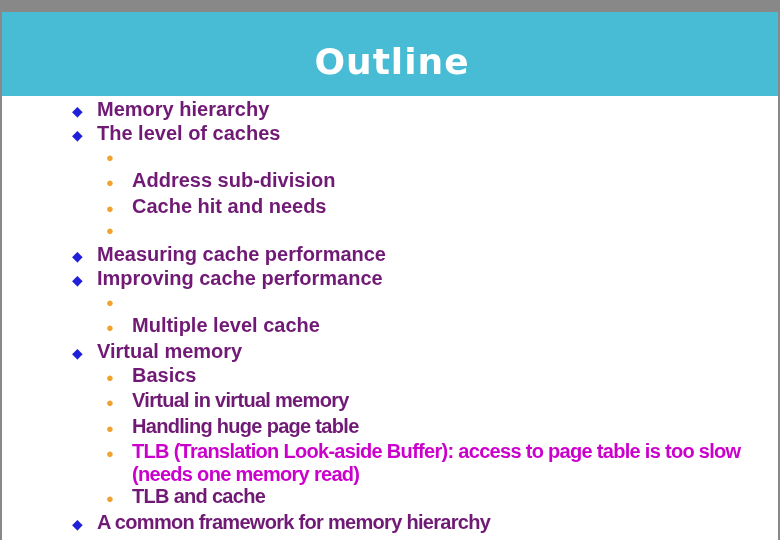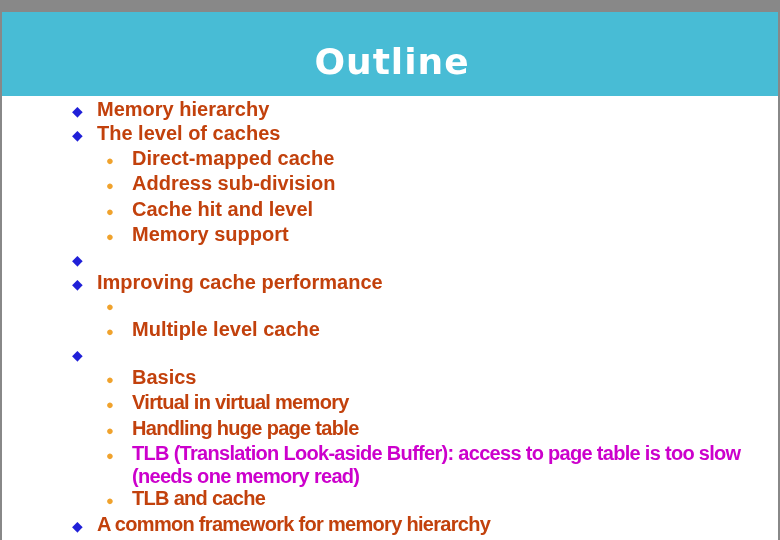--- a/index.html
+++ b/index.html
@@ -18,21 +18,21 @@
     color:#ffffff;font-size:36px;font-weight:bold;letter-spacing:1px;
     font-family:"DejaVu Sans","Liberation Sans",sans-serif;
     padding-top:14px;
   }
   
   .content{
     position:absolute;top:86px;left:0;width:780px;
   }
   .row{display:flex;align-items:baseline;line-height:22.45px;}
   .row .txt{
-    font-weight:bold;font-size:20px;color:#c2410c;
+    font-weight:bold;font-size:20px;color:#701a75;
   }
   .lvl1{padding-left:70px;}
   .lvl1 .bullet{width:25px;flex-shrink:0;font-size:14px;color:var(--level1-bullet,#2020D8);}
   .lvl2{padding-left:104px;}
   .lvl2 .bullet{width:26px;flex-shrink:0;font-size:13px;color:var(--level2-bullet,#F0A22C);}
   .lvl2 .txt{max-width:642px;}
   .narrow .txt{letter-spacing:-0.7px;}
   
   .footer{
     position:absolute;bottom:0;left:0;width:780px;height:50px;
@@ -73,50 +73,50 @@
       <div class="row lvl1">
         <span class="bullet">◆</span>
         <span class="txt">Memory hierarchy</span>
       </div>
       <div class="row lvl1">
         <span class="bullet">◆</span>
         <span class="txt">The level of caches</span>
       </div>
       <div class="row lvl2">
         <span class="bullet">●</span>
-        <span class="txt">Direct-mapped cache</span>
       </div>
       <div class="row lvl2">
         <span class="bullet">●</span>
         <span class="txt">Address sub-division</span>
       </div>
       <div class="row lvl2">
         <span class="bullet">●</span>
-        <span class="txt">Cache hit and level</span>
+        <span class="txt">Cache hit and needs</span>
       </div>
       <div class="row lvl2">
         <span class="bullet">●</span>
-        <span class="txt">Memory support</span>
       </div>
       <div class="row lvl1">
         <span class="bullet">◆</span>
+        <span class="txt">Measuring cache performance</span>
       </div>
       <div class="row lvl1">
         <span class="bullet">◆</span>
         <span class="txt">Improving cache performance</span>
       </div>
       <div class="row lvl2">
         <span class="bullet">●</span>
       </div>
       <div class="row lvl2">
         <span class="bullet">●</span>
         <span class="txt">Multiple level cache</span>
       </div>
       <div class="row lvl1">
         <span class="bullet">◆</span>
+        <span class="txt">Virtual memory</span>
       </div>
       <div class="row lvl2">
         <span class="bullet">●</span>
         <span class="txt">Basics</span>
       </div>
       <div class="row lvl2 narrow">
         <span class="bullet">●</span>
         <span class="txt">Virtual in virtual memory</span>
       </div>
       <div class="row lvl2 narrow">

